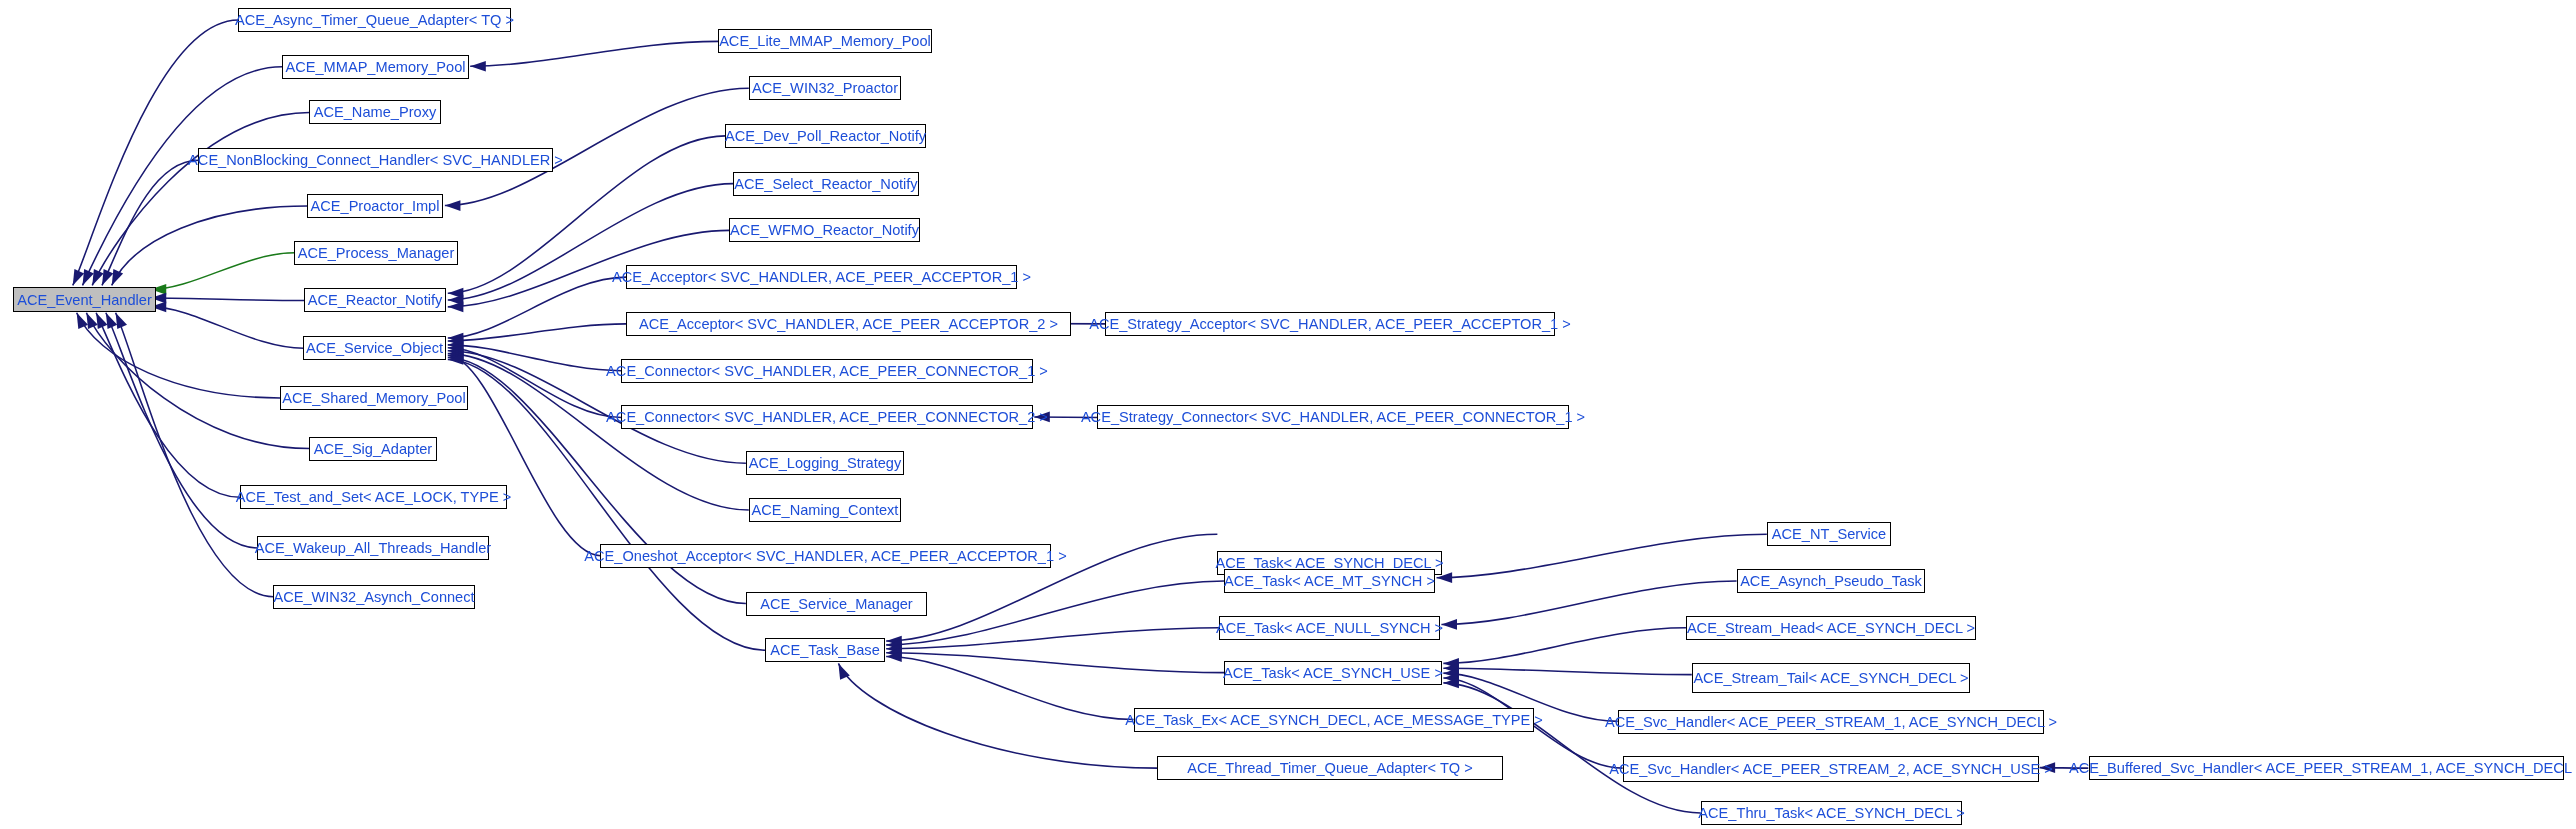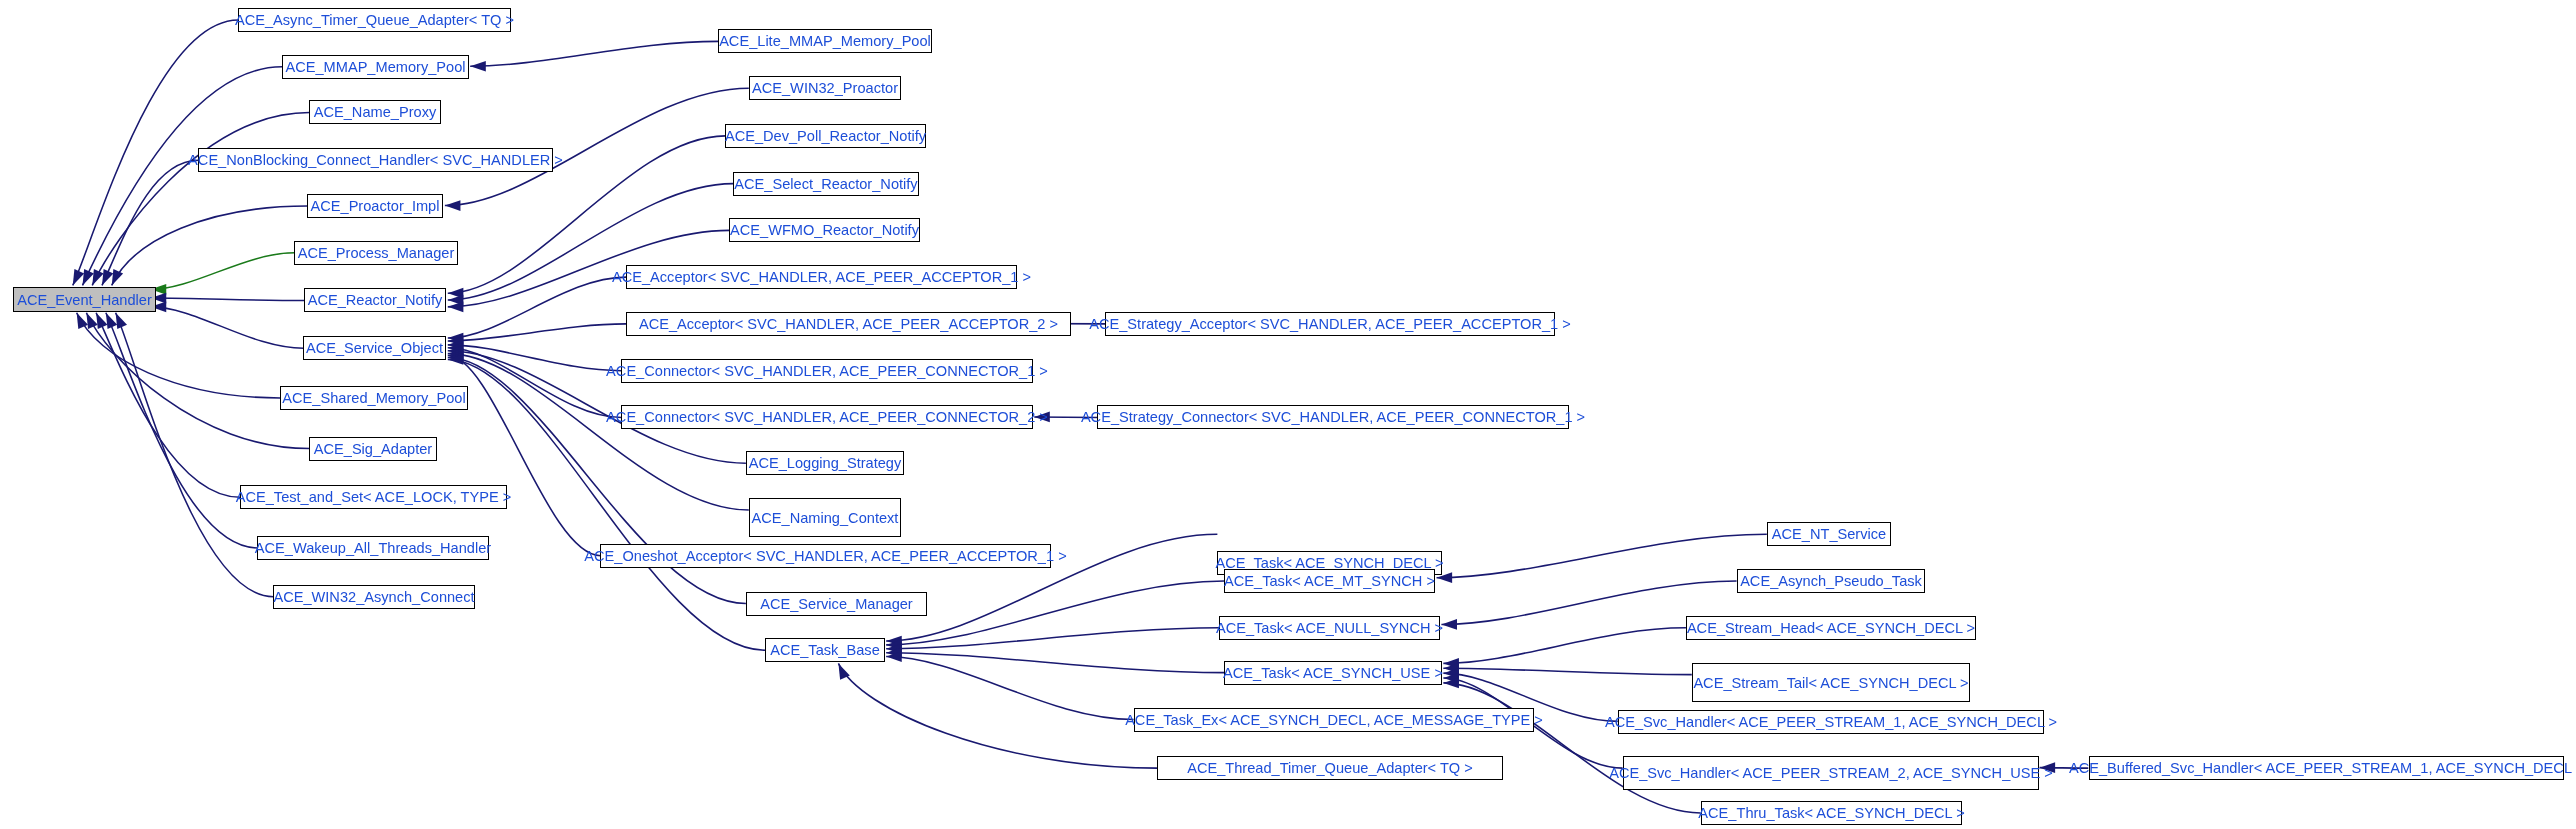--- a/index.html
+++ b/index.html
@@ -118,37 +118,37 @@
     <div class="node" style="left: 733px; top: 172px; width: 186px; height: 24.4px;">ACE_Select_Reactor_Notify</div>
     <div class="node" style="left: 729px; top: 218px; width: 191px; height: 24.4px;">ACE_WFMO_Reactor_Notify</div>
     <div class="node" style="left: 303px; top: 336px; width: 143px; height: 24.4px;">ACE_Service_Object</div>
     <div class="node" style="left: 626px; top: 265px; width: 391px; height: 24.4px;">ACE_Acceptor&lt; SVC_HANDLER, ACE_PEER_ACCEPTOR_1 &gt;</div>
     <div class="node" style="left: 626px; top: 312px; width: 445px; height: 24.4px;">ACE_Acceptor&lt; SVC_HANDLER, ACE_PEER_ACCEPTOR_2 &gt;</div>
     <div class="node" style="left: 1105px; top: 312px; width: 450px; height: 24.4px;">ACE_Strategy_Acceptor&lt; SVC_HANDLER, ACE_PEER_ACCEPTOR_1 &gt;</div>
     <div class="node" style="left: 621px; top: 359px; width: 412px; height: 24.4px;">ACE_Connector&lt; SVC_HANDLER, ACE_PEER_CONNECTOR_1 &gt;</div>
     <div class="node" style="left: 621px; top: 405px; width: 412px; height: 24.4px;">ACE_Connector&lt; SVC_HANDLER, ACE_PEER_CONNECTOR_2 &gt;</div>
     <div class="node" style="left: 1097px; top: 405px; width: 472px; height: 24.4px;">ACE_Strategy_Connector&lt; SVC_HANDLER, ACE_PEER_CONNECTOR_1 &gt;</div>
     <div class="node" style="left: 746px; top: 451px; width: 158px; height: 24.4px;">ACE_Logging_Strategy</div>
-    <div class="node" style="left: 749px; top: 498px; width: 152px; height: 39px;">ACE_Naming_Context</div>
+    <div class="node" style="left: 749px; top: 498px; width: 152px; height: 24px;">ACE_Naming_Context</div>
     <div class="node" style="left: 600px; top: 544px; width: 451px; height: 24.4px;">ACE_Oneshot_Acceptor&lt; SVC_HANDLER, ACE_PEER_ACCEPTOR_1 &gt;</div>
     <div class="node" style="left: 746px; top: 592px; width: 181px; height: 24.4px;">ACE_Service_Manager</div>
     <div class="node" style="left: 765px; top: 638px; width: 120px; height: 24.4px;">ACE_Task_Base</div>
     <div class="node" style="left: 280px; top: 386px; width: 188px; height: 24.4px;">ACE_Shared_Memory_Pool</div>
     <div class="node" style="left: 309px; top: 437px; width: 128px; height: 24.4px;">ACE_Sig_Adapter</div>
     <div class="node" style="left: 240px; top: 485px; width: 267px; height: 24.4px;">ACE_Test_and_Set&lt; ACE_LOCK, TYPE &gt;</div>
     <div class="node" style="left: 257px; top: 536px; width: 232px; height: 24.4px;">ACE_Wakeup_All_Threads_Handler</div>
     <div class="node" style="left: 273px; top: 585px; width: 202px; height: 24.4px;">ACE_WIN32_Asynch_Connect</div>
     <div class="node" style="left: 1217px; top: 522px; width: 225px; height: 24.4px; margin-top: 29px;">ACE_Task&lt; ACE_SYNCH_DECL &gt;</div>
     <div class="node" style="left: 1224px; top: 569px; width: 211px; height: 24.4px;">ACE_Task&lt; ACE_MT_SYNCH &gt;</div>
     <div class="node" style="left: 1219px; top: 616px; width: 221px; height: 24.4px;">ACE_Task&lt; ACE_NULL_SYNCH &gt;</div>
     <div class="node" style="left: 1224px; top: 661px; width: 218px; height: 24.4px;">ACE_Task&lt; ACE_SYNCH_USE &gt;</div>
     <div class="node" style="left: 1134px; top: 708px; width: 400px; height: 24.4px;">ACE_Task_Ex&lt; ACE_SYNCH_DECL, ACE_MESSAGE_TYPE &gt;</div>
     <div class="node" style="left: 1157px; top: 756px; width: 346px; height: 24.4px;">ACE_Thread_Timer_Queue_Adapter&lt; TQ &gt;</div>
     <div class="node" style="left: 1767px; top: 522px; width: 124px; height: 24.4px;">ACE_NT_Service</div>
     <div class="node" style="left: 1737px; top: 569px; width: 188px; height: 24.4px;">ACE_Asynch_Pseudo_Task</div>
     <div class="node" style="left: 1686px; top: 616px; width: 290px; height: 24.4px;">ACE_Stream_Head&lt; ACE_SYNCH_DECL &gt;</div>
-    <div class="node" style="left: 1692px; top: 663px; width: 278px; height: 39px;">ACE_Stream_Tail&lt; ACE_SYNCH_DECL &gt;</div>
+    <div class="node" style="left: 1692px; top: 663px; width: 278px; height: 30px;">ACE_Stream_Tail&lt; ACE_SYNCH_DECL &gt;</div>
     <div class="node" style="left: 1618px; top: 710px; width: 426px; height: 24.4px;">ACE_Svc_Handler&lt; ACE_PEER_STREAM_1, ACE_SYNCH_DECL &gt;</div>
-    <div class="node" style="left: 1623px; top: 756px; width: 416px; height: 34px;">ACE_Svc_Handler&lt; ACE_PEER_STREAM_2, ACE_SYNCH_USE &gt;</div>
+    <div class="node" style="left: 1623px; top: 756px; width: 416px; height: 26px;">ACE_Svc_Handler&lt; ACE_PEER_STREAM_2, ACE_SYNCH_USE &gt;</div>
     <div class="node" style="left: 2089px; top: 756px; width: 475px; height: 24.4px;">ACE_Buffered_Svc_Handler&lt; ACE_PEER_STREAM_1, ACE_SYNCH_DECL &gt;</div>
     <div class="node" style="left: 1701px; top: 801px; width: 261px; height: 24.4px;">ACE_Thru_Task&lt; ACE_SYNCH_DECL &gt;</div>
   </div>
 
 
 </body></html>

